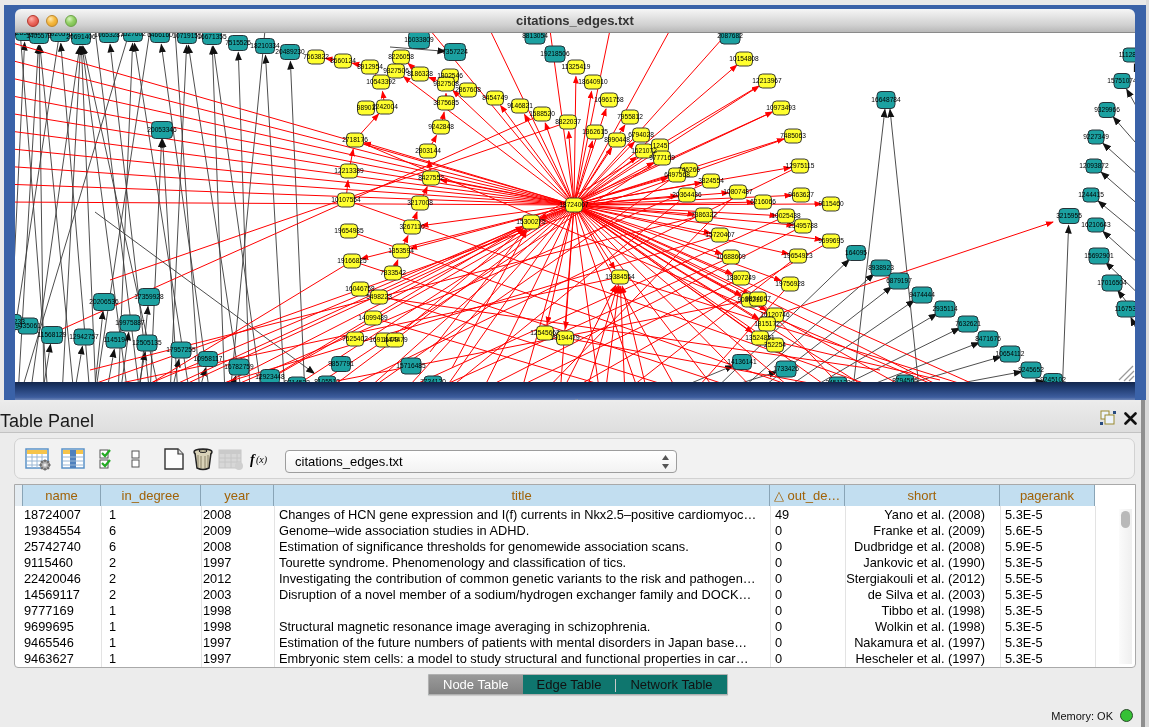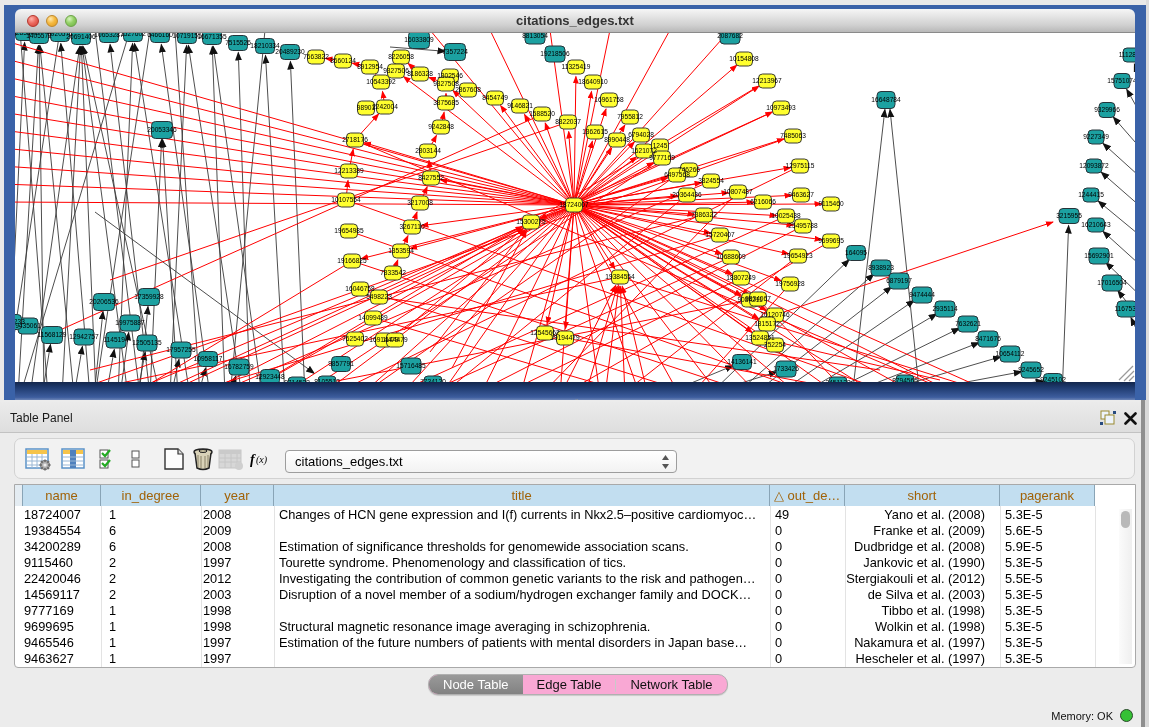--- a/index.html
+++ b/index.html
@@ -15,21 +15,21 @@
 .tl { position:absolute; top:6px; width:12px; height:12px; border-radius:50%; }
 #tl1 { left:12px; background:radial-gradient(circle at 35% 30%, #ffb0a8, #ec6b60 45%, #d03b30); border:0.5px solid #b5352b;}
 #tl2 { left:31px; background:radial-gradient(circle at 35% 30%, #ffe9b0, #f5b93f 45%, #df9a1f); border:0.5px solid #c0882a;}
 #tl3 { left:50px; background:radial-gradient(circle at 35% 30%, #d8f5c0, #92d064 45%, #6cb043); border:0.5px solid #6da348;}
 #graph { position:absolute; left:0; top:24px; width:1120px; height:349px; background:#fff; overflow:hidden; }
 #botband { position:absolute; left:0; top:373px; width:1120px; height:18px;
   background:linear-gradient(#13264c, #1e3a6e 30%, #3d5d9e 85%, #6d86b8); }
 
 #tpanel { position:absolute; left:0; top:400px; width:1149px; height:327px; background:#ececec; }
 #tpbar { position:absolute; left:0; top:2px; width:1149px; height:31px; background:linear-gradient(#ebebeb,#dedede); border-bottom:1px solid #c2c2c2; }
-#tpbar .lab { position:absolute; left:10px; top:9px; font-size:12px; color:#1a1a1a; }
+#tpbar .lab { position:absolute; left:0; top:9px; font-size:18px; color:#1a1a1a; }
 
 #toolbar { position:absolute; left:14px; top:38px; width:1121px; height:41px; background:#f2f2f2; border:1px solid #d2d2d2; border-radius:7px; }
 #combo { position:absolute; left:270px; top:11px; width:392px; height:23px; background:linear-gradient(#fff,#f2f2f2); border:1px solid #9d9d9d; border-radius:4px; font-size:13px; color:#000; line-height:21px; padding-left:9px; }
 
 #table { position:absolute; left:14px; top:84px; width:1122px; height:184px; background:#fff; border:1px solid #a9a9a9; border-radius:0 0 4px 4px; overflow:hidden; }
 #thead { position:absolute; left:0; top:0; width:1120px; height:21px; background:#fff; }
 #thead div { position:absolute; top:0; height:21px; line-height:21px; font-size:13px; color:#a16207; text-align:center; border-right:1px solid #89a4b6; background:#c2def0; }
 #rows { position:absolute; left:0; top:21px; width:1120px; }
 #grid { position:absolute; left:0; top:21px; width:1120px; height:161px; }
 #grid i { position:absolute; top:0; height:161px; width:1px; background:#e3e3e3; }
@@ -38,21 +38,21 @@
 .c1 { left:9px;  width:75px; }
 .c2 { left:94px; width:90px; }
 .c3 { left:188px; width:70px; }
 .c4 { left:264px; width:490px; }
 .c5 { left:760px; width:65px; }
 .c6 { left:820px; width:150px; text-align:right; }
 .c7 { left:990px; width:95px; }
 #vscroll { position:absolute; right:3px; top:24px; width:13px; height:155px; background:linear-gradient(90deg,#fbfbfb,#efefef); }
 #vthumb { position:absolute; right:5px; top:26px; width:9px; height:17px; background:#b9b9b9; border-radius:5px; }
 
-#tabs { position:absolute; left:428px; top:274px; height:21px; display:flex; border:1px solid #b0b0b0; border-radius:10px; overflow:hidden; background:#f9a8d4; box-shadow:0 1px 1px rgba(0,0,0,0.15); }
+#tabs { position:absolute; left:428px; top:274px; height:21px; display:flex; border:1px solid #b0b0b0; border-radius:1px; overflow:hidden; background:#0f766e; box-shadow:0 1px 1px rgba(0,0,0,0.15); }
 #tabs div { height:21px; line-height:20px; font-size:13px; padding:0 14px; color:#111; }
 #tabs .sel { background:linear-gradient(#9a9a9a,#7f7f7f); color:#fff; }
 #tabs .sep { padding:0; width:1px; background:#c9c9c9; height:13px; margin-top:4px; }
 #status { position:absolute; left:0; top:300px; width:1149px; height:27px; }
 #status .mem { position:absolute; right:36px; top:10px; font-size:11px; color:#111; }
 #memdot { position:absolute; right:16px; top:9px; width:13px; height:13px; border-radius:50%; background:#35c135; border:1px solid #2a4a2a; }
 #rgray { position:absolute; right:0px; top:400px; width:8px; height:327px; background:#d9d9d9; border-left:4px solid #8f8f8f; }
 </style></head>
 <body>
 <div id="stage">
@@ -704,26 +704,27 @@
             <div class="c3">2008</div>
             <div class="c4">Changes of HCN gene expression and I(f) currents in Nkx2.5–positive cardiomyoc…</div>
             <div class="c5">49</div>
             <div class="c6">Yano et al. (2008)</div>
             <div class="c7">5.3E-5</div>
           </div>
 <div class="tr">
             <div class="c1">19384554</div>
             <div class="c2">6</div>
             <div class="c3">2009</div>
+            <div class="c4">Genome–wide association studies in ADHD.</div>
             <div class="c5">0</div>
             <div class="c6">Franke et al. (2009)</div>
             <div class="c7">5.6E-5</div>
           </div>
 <div class="tr">
-            <div class="c1">34200289</div>
+            <div class="c1">25742740</div>
             <div class="c2">6</div>
             <div class="c3">2008</div>
             <div class="c4">Estimation of significance thresholds for genomewide association scans.</div>
             <div class="c5">0</div>
             <div class="c6">Dudbridge et al. (2008)</div>
             <div class="c7">5.9E-5</div>
           </div>
 <div class="tr">
             <div class="c1">9115460</div>
             <div class="c2">2</div>
@@ -774,20 +775,21 @@
             <div class="c3">1997</div>
             <div class="c4">Estimation of the future numbers of patients with mental disorders in Japan base…</div>
             <div class="c5">0</div>
             <div class="c6">Nakamura et al. (1997)</div>
             <div class="c7">5.3E-5</div>
           </div>
 <div class="tr">
             <div class="c1">9463627</div>
             <div class="c2">1</div>
             <div class="c3">1997</div>
+            <div class="c4">Embryonic stem cells: a model to study structural and functional properties in car…</div>
             <div class="c5">0</div>
             <div class="c6">Hescheler et al. (1997)</div>
             <div class="c7">5.3E-5</div>
           </div>
       </div>
       <div id="vscroll"></div>
       <div id="vthumb"></div>
     </div>
     <div id="tabs">
       <div class="sel">Node Table</div>

